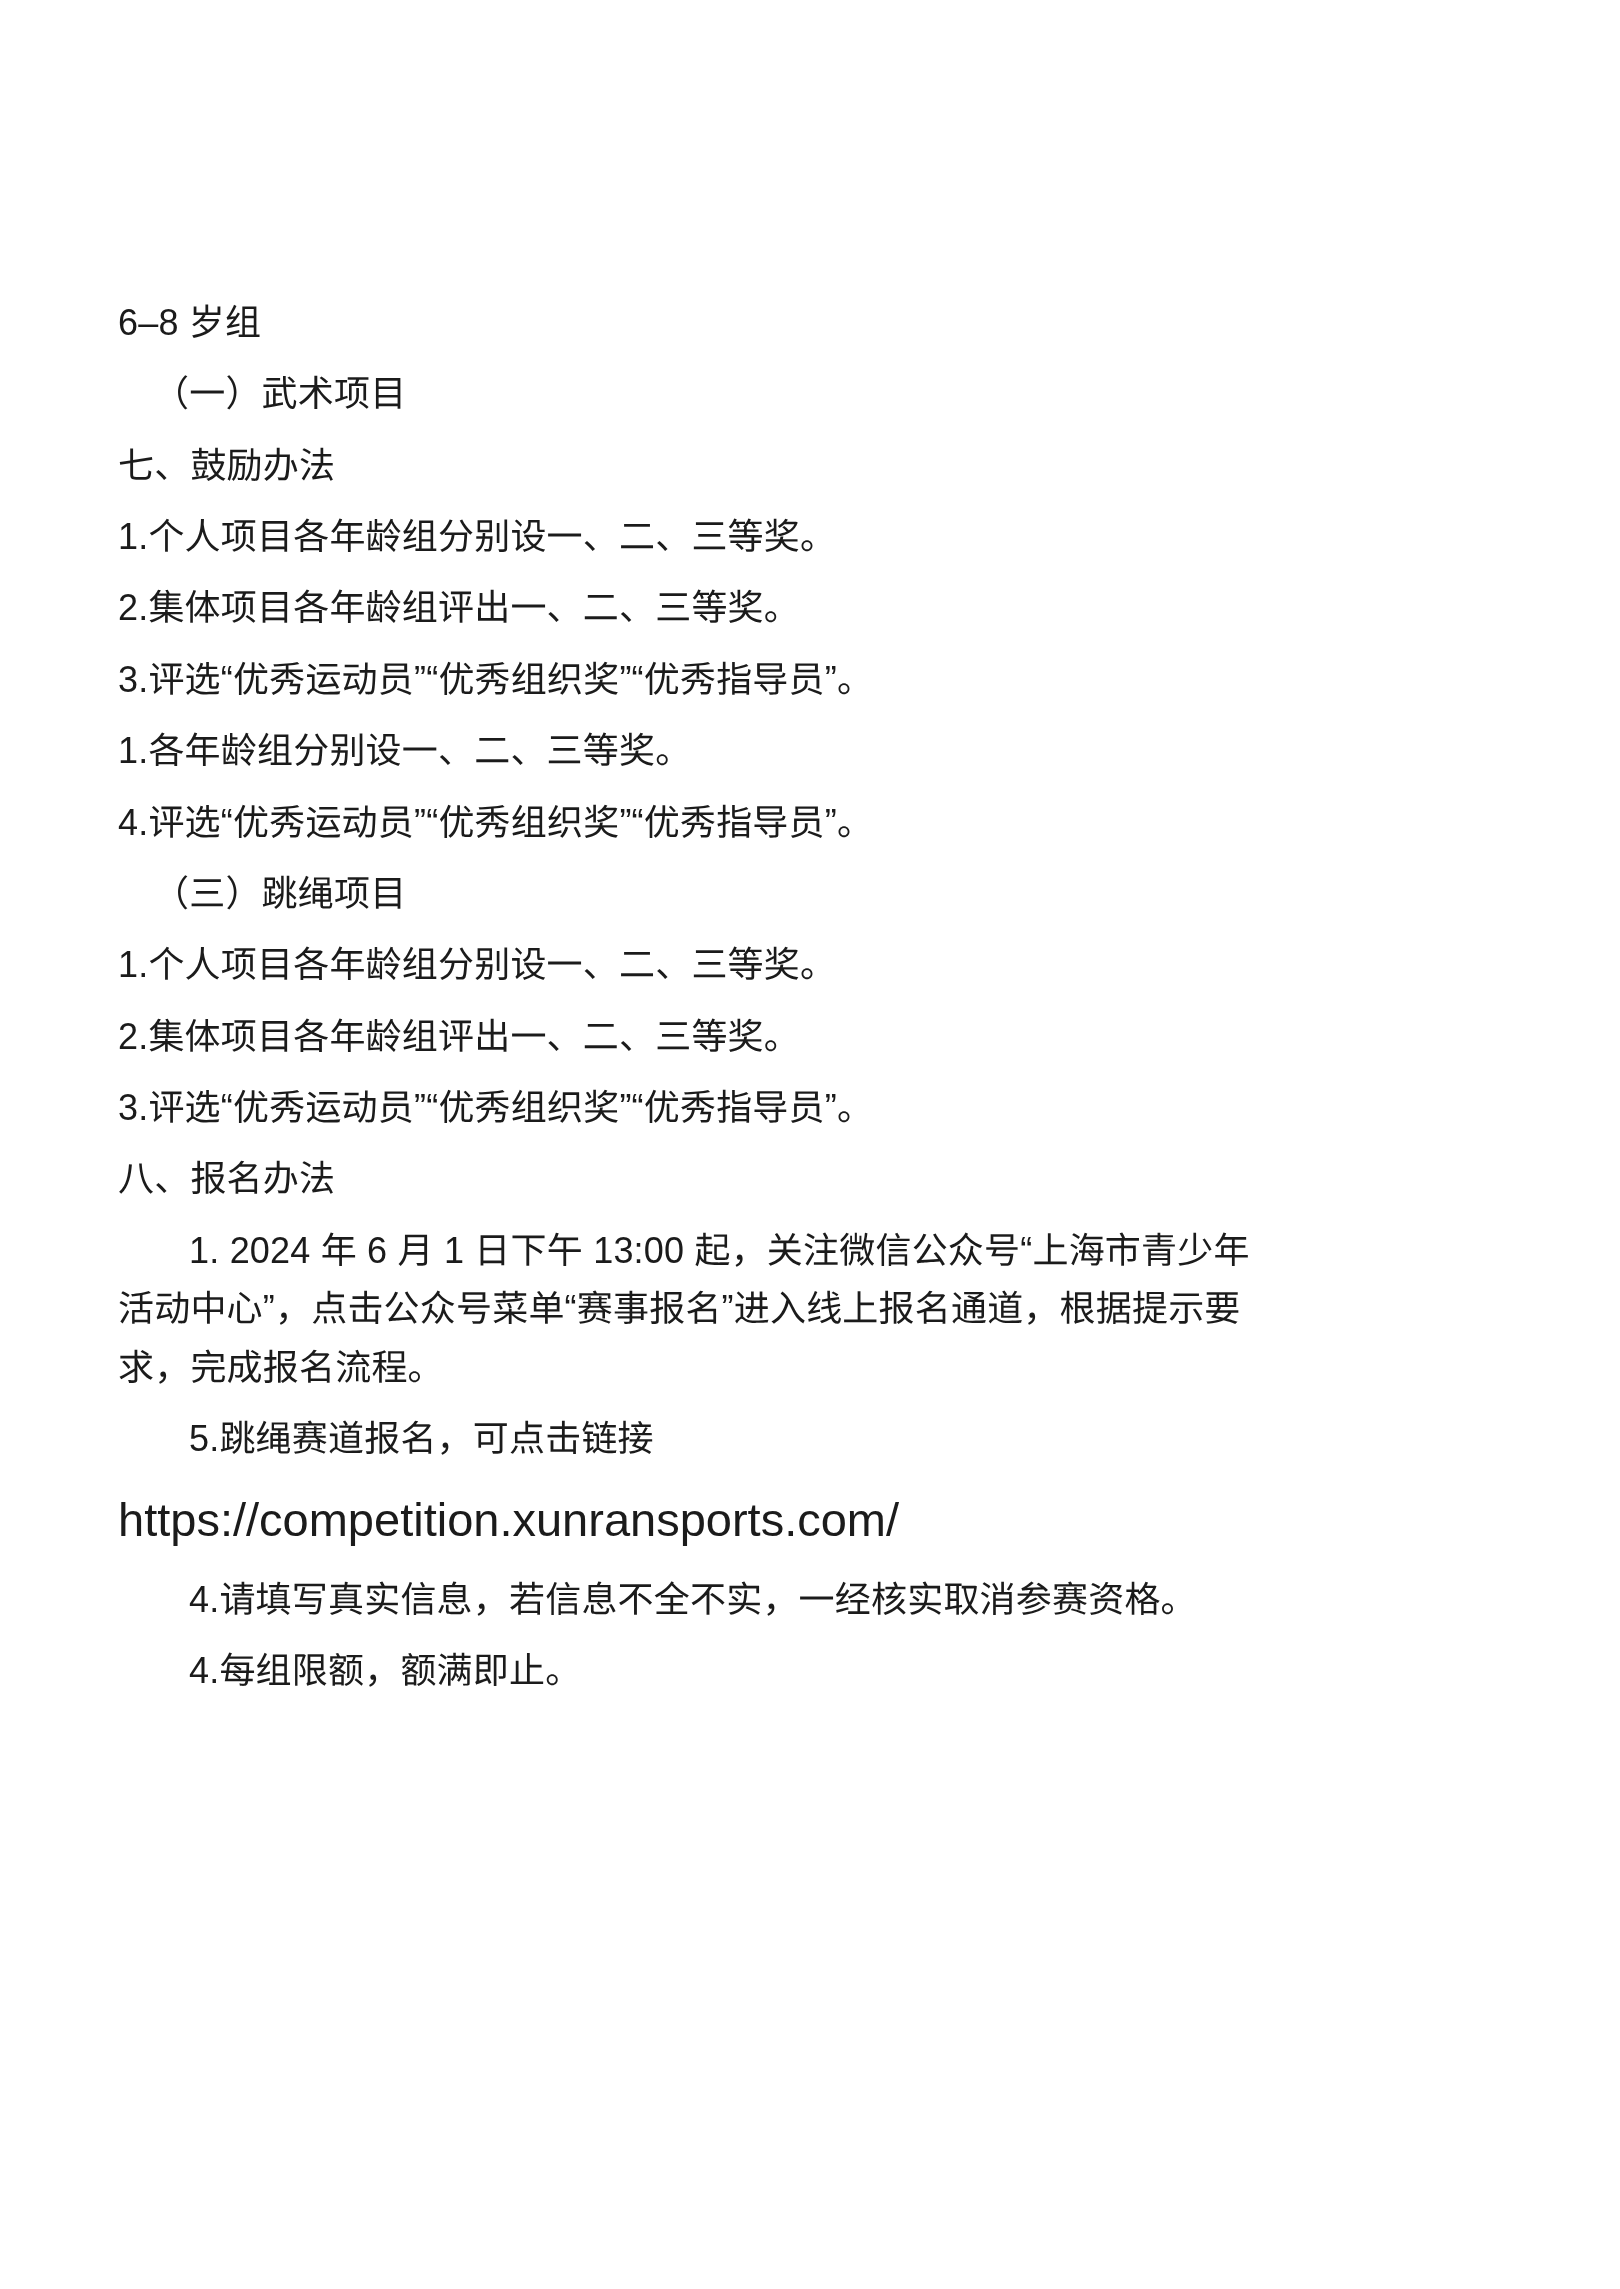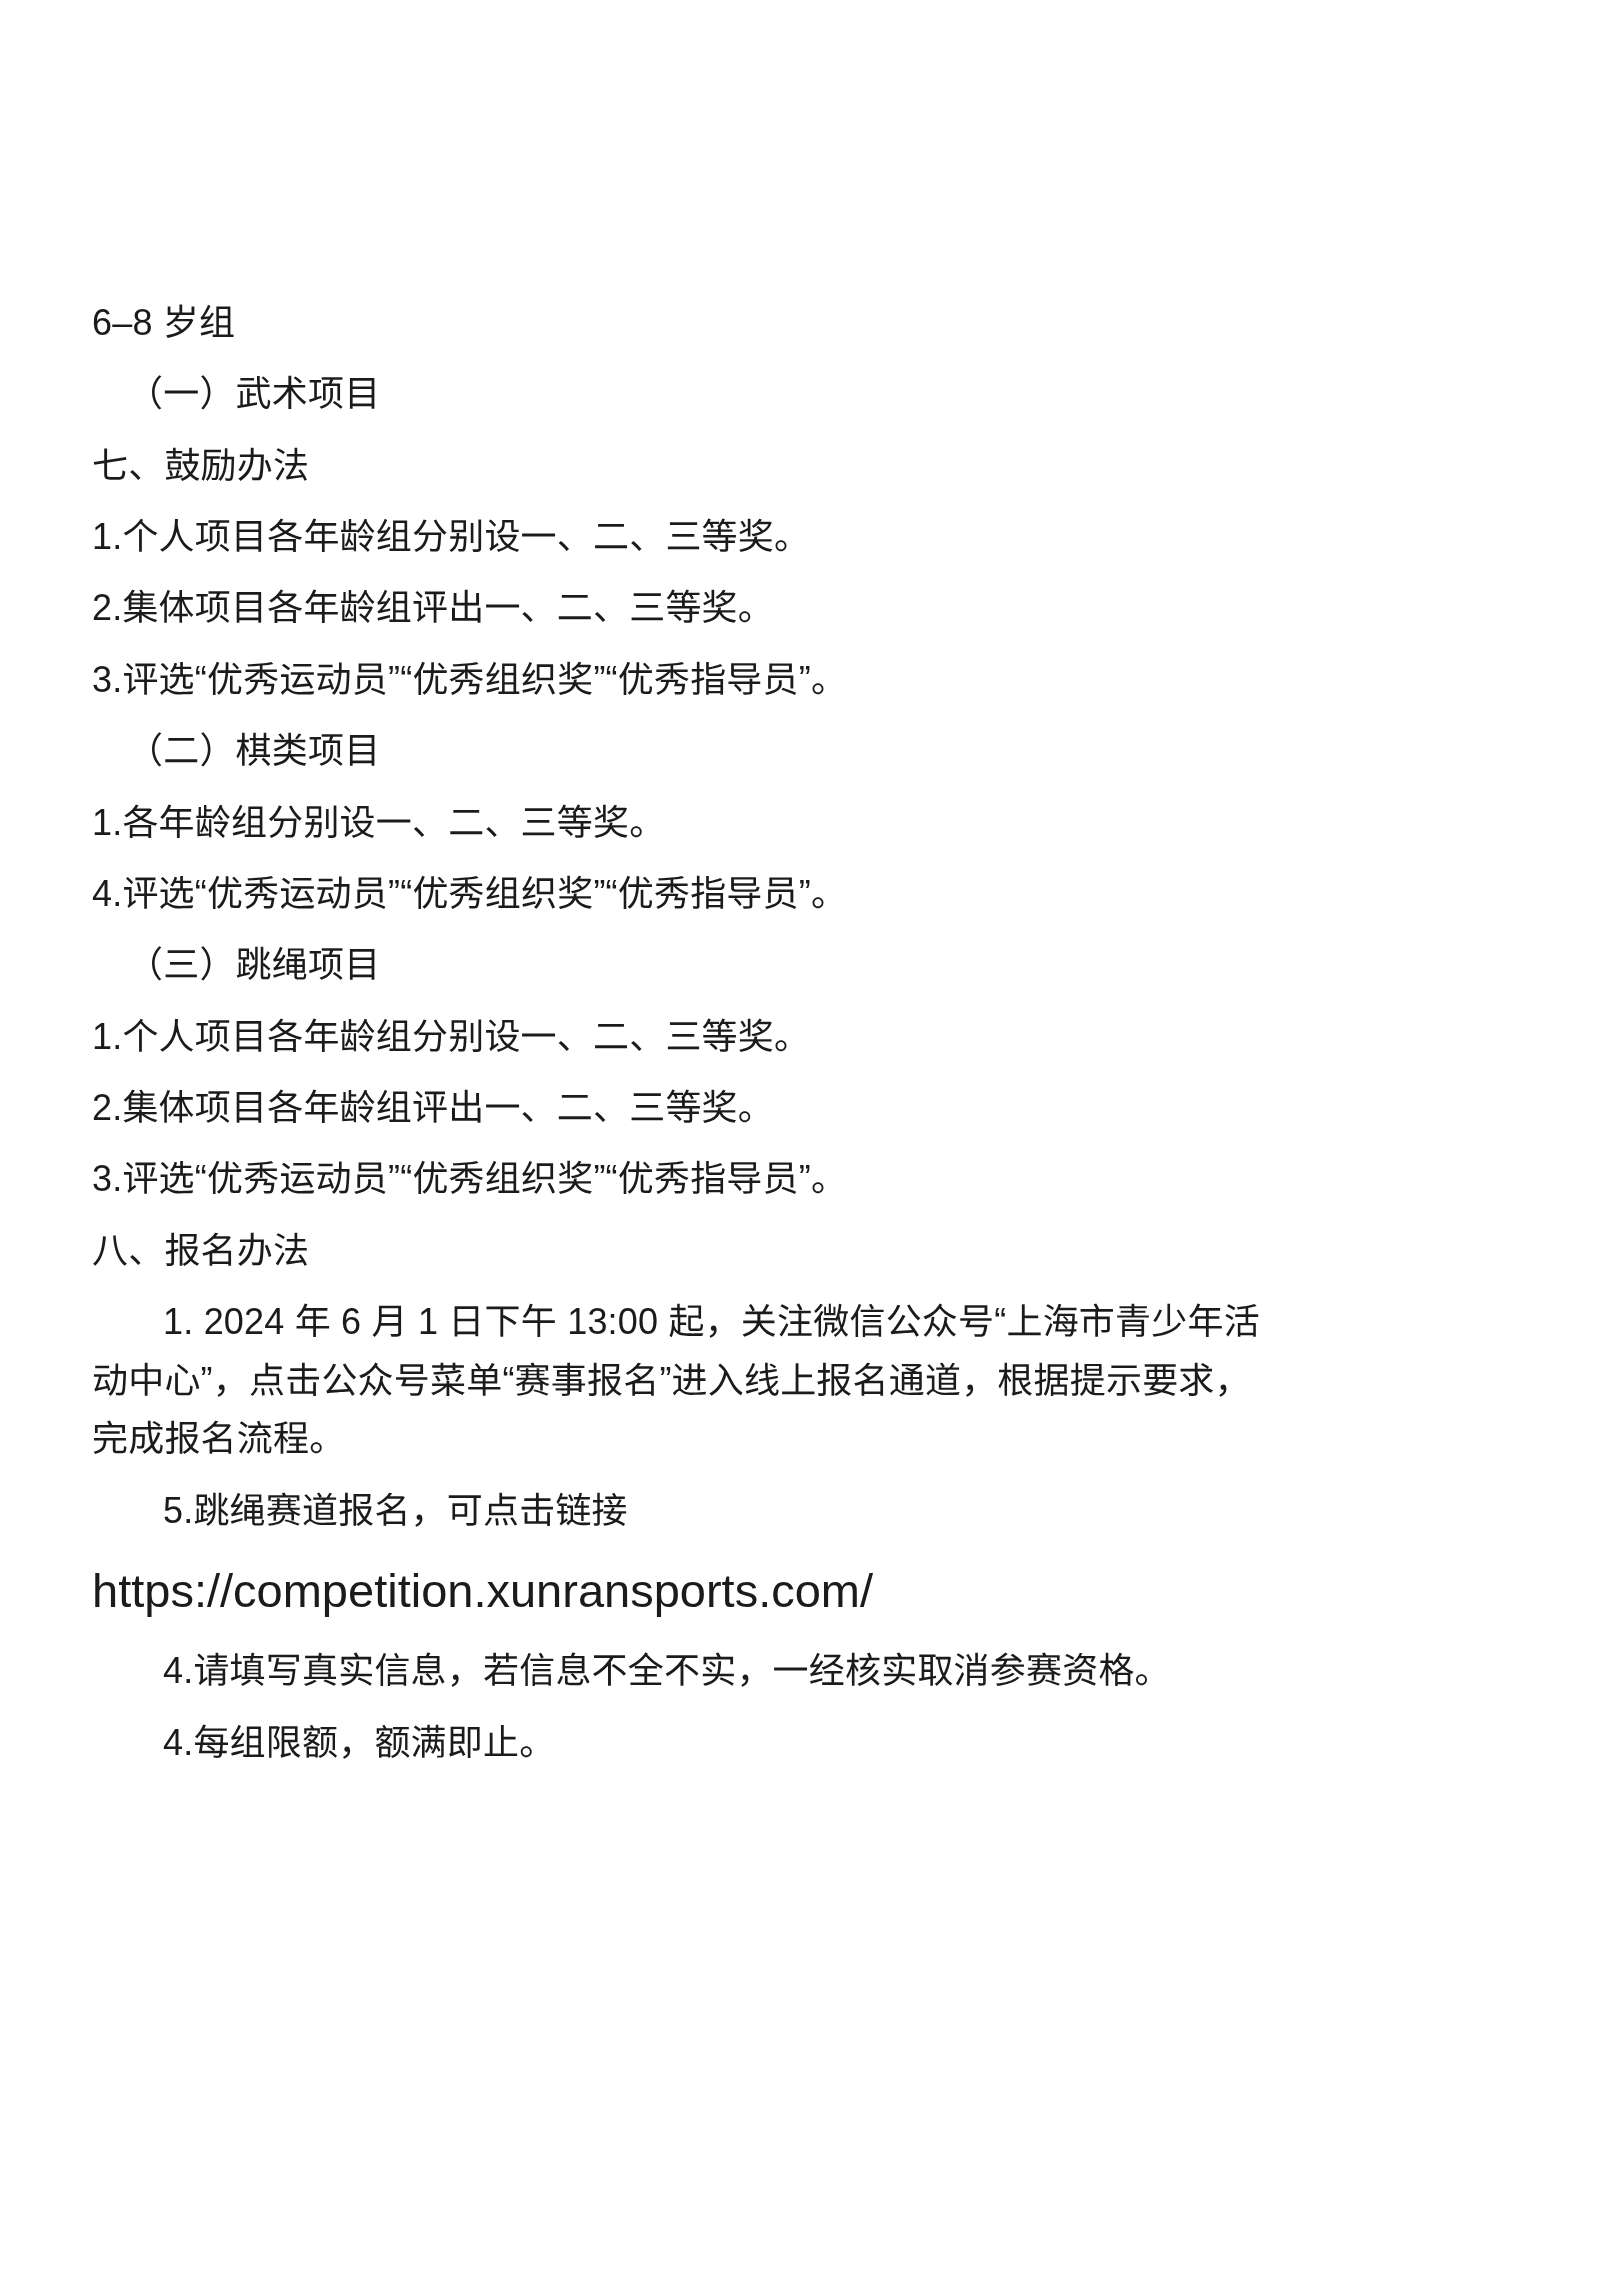--- a/index.html
+++ b/index.html
@@ -12,21 +12,21 @@
     height: 2290px;
     font-family: "Liberation Sans", "DejaVu Sans", sans-serif;
     color: #1a1a1a;
     -webkit-font-smoothing: antialiased;
   }
   .page {
     position: relative;
     width: 1492px;
     height: 2290px;
     box-sizing: border-box;
-    padding: 294px 225px 0 92px;
+    padding: 294px 225px 0 118px;
   }
   .doc-body {
     font-size: 36px;
     line-height: 1.63;
     letter-spacing: 0.2px;
     color: #1b1b1b;
   }
   .para {
     margin: 0 0 12.7px 0;
     white-space: pre-wrap;
@@ -59,21 +59,20 @@
     <p class="para lvl1">（一）武术项目</p>
 
     <p class="para lvl0">七、鼓励办法</p>
 
     <p class="para lvl0">1.个人项目各年龄组分别设一、二、三等奖。</p>
 
     <p class="para lvl0">2.集体项目各年龄组评出一、二、三等奖。</p>
 
     <p class="para lvl0">3.评选“优秀运动员”“优秀组织奖”“优秀指导员”。</p>
 
-    <p class="para lvl1">（二）棋类项目</p>
 
     <p class="para lvl0">1.各年龄组分别设一、二、三等奖。</p>
 
     <p class="para lvl0">4.评选“优秀运动员”“优秀组织奖”“优秀指导员”。</p>
 
     <p class="para lvl1">（三）跳绳项目</p>
 
     <p class="para lvl0">1.个人项目各年龄组分别设一、二、三等奖。</p>
 
     <p class="para lvl0">2.集体项目各年龄组评出一、二、三等奖。</p>

